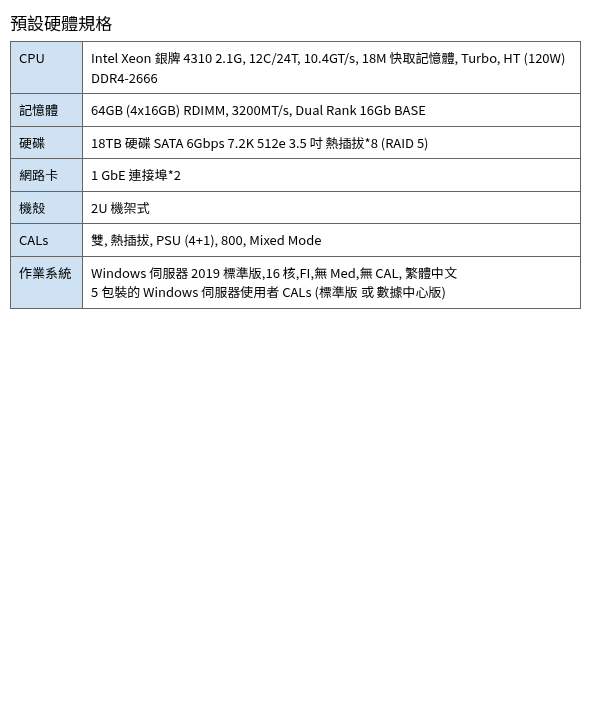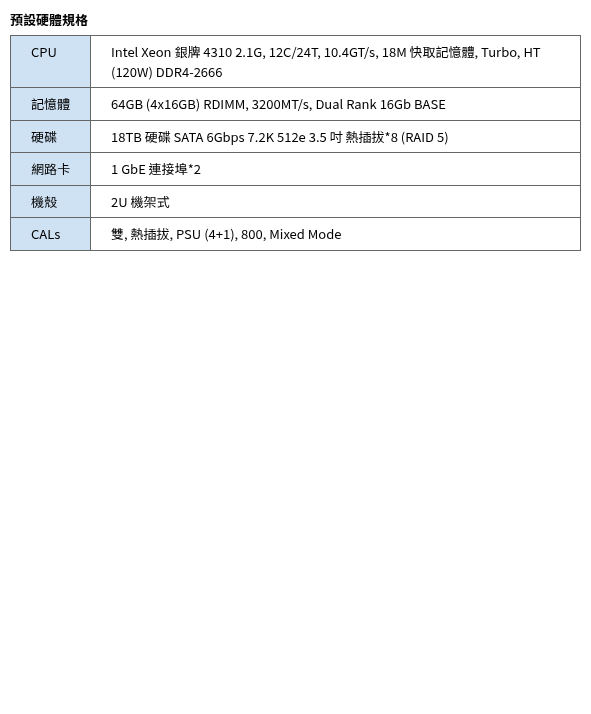--- a/index.html
+++ b/index.html
@@ -4,36 +4,36 @@
   <style>
     * { box-sizing: border-box; margin: 0; padding: 0; }
     body {
       font-family: "Microsoft JhengHei", "PingFang TC", "Noto Sans TC", sans-serif;
       font-size: 13px;
       background: #fff;
       padding: 10px;
       width: 591px;
     }
     .page-title {
-      font-size: 13px;
-      font-weight: bold;
+      font-size: 17px;
+      font-weight: normal;
       margin-bottom: 6px;
       color: #000;
     }
     .spec-table {
       width: 100%;
       border-collapse: collapse;
       border: 1px solid #666;
     }
     .spec-table tr {
       border: 1px solid #666;
     }
     .spec-table td {
       border: 1px solid #666;
-      padding: 6px 20px;
+      padding: 6px 8px;
       vertical-align: top;
       line-height: 1.5;
     }
     .label-cell {
       background-color: #cfe2f3;
       font-weight: normal;
       white-space: nowrap;
       width: 72px;
       color: #000;
     }
@@ -73,14 +73,18 @@
         <td class="value-cell">1 GbE 連接埠*2</td>
       </tr>
       <tr>
         <td class="label-cell">機殼</td>
         <td class="value-cell">2U 機架式</td>
       </tr>
       <tr>
         <td class="label-cell">CALs</td>
         <td class="value-cell">雙, 熱插拔, PSU (4+1), 800, Mixed Mode</td>
       </tr>
+      <tr>
+        <td class="label-cell">作業系統</td>
+        <td class="value-cell">Windows 伺服器 2019 標準版,16 核,FI,無 Med,無 CAL, 繁體中文<br>5 包裝的 Windows 伺服器使用者 CALs (標準版 或 數據中心版)</td>
+      </tr>
     </tbody>
 </table>
 
 </body></html>

